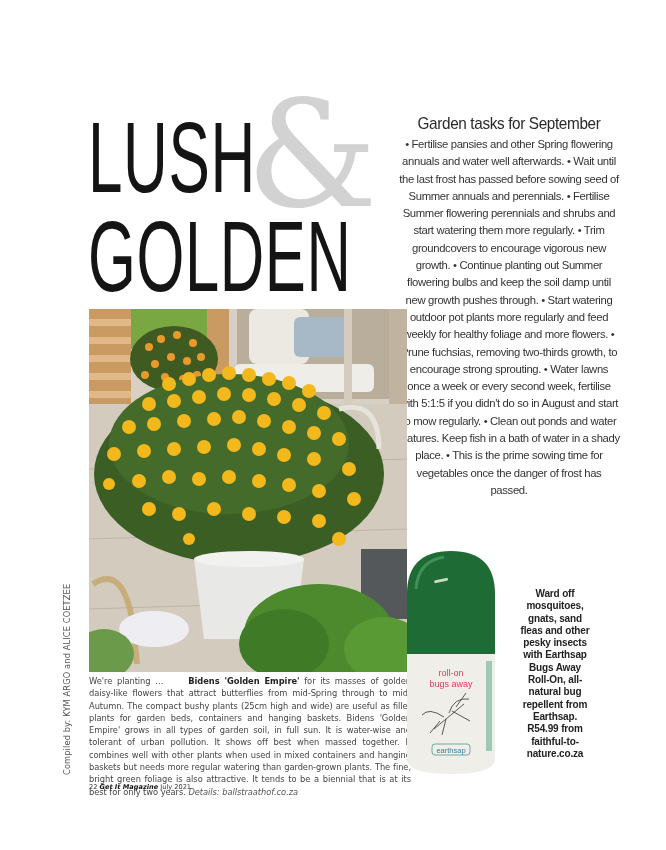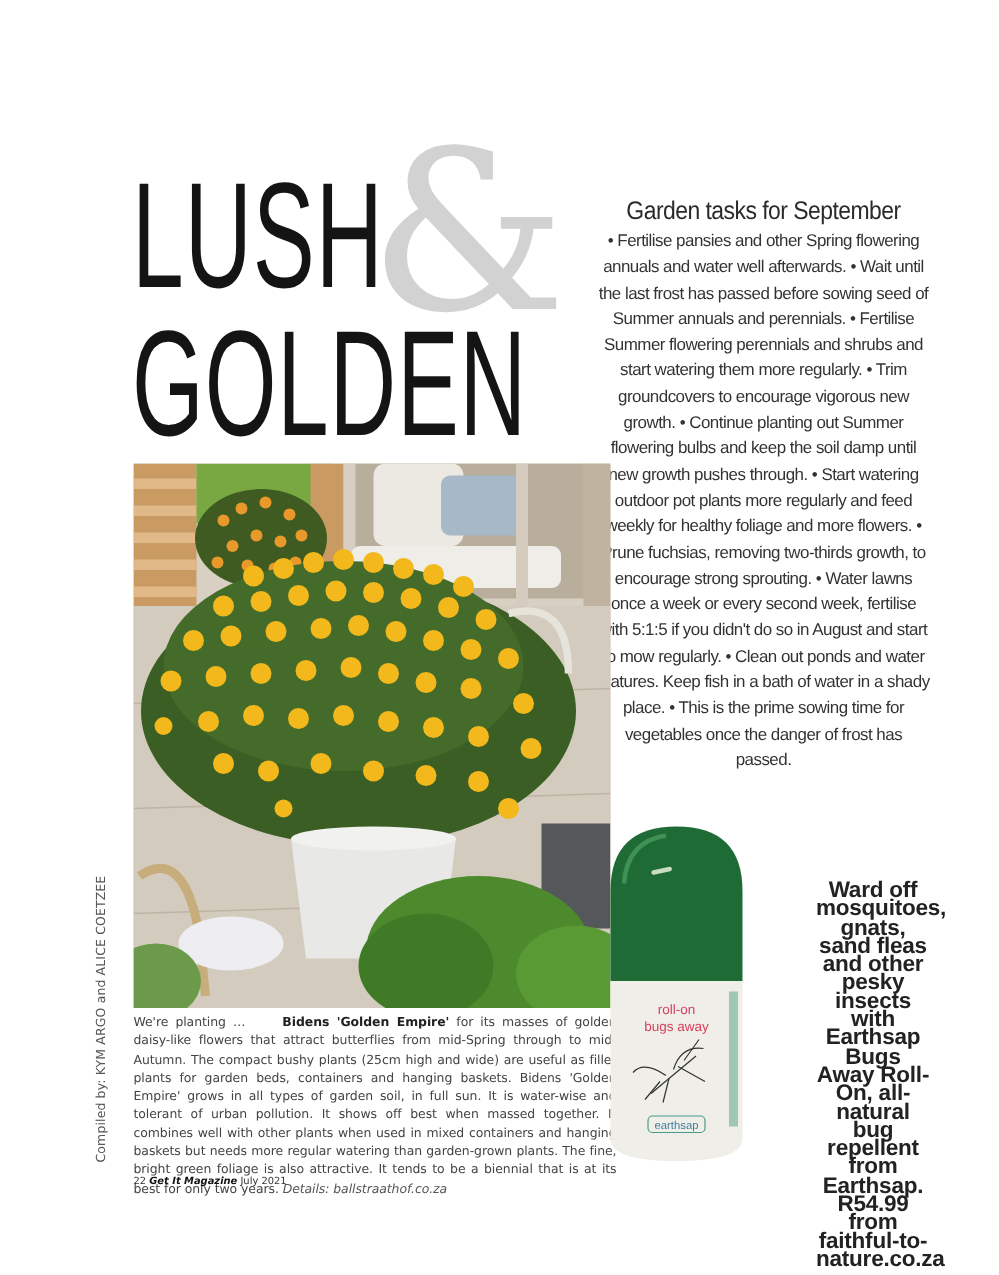--- a/index.html
+++ b/index.html
@@ -6,21 +6,21 @@
   body { width: 666px; height: 850px; position: relative; overflow: hidden; font-family: "DejaVu Sans", sans-serif; color: #333; }
 
   
   .title-block { position: absolute; left: 88px; top: 103px; width: 300px; height: 200px; }
   .amp { position: absolute; left: 158px; top: -22px; font-family: "DejaVu Serif", serif; font-size: 148px; color: #d2d2d2; line-height: 1; z-index: 0; }
   .title-line { position: absolute; left: 0; font-family: "Liberation Sans Narrow", "Liberation Sans", sans-serif; font-weight: 300; color: #141414; letter-spacing: 1px; line-height: 1; z-index: 1; transform-origin: left top; }
   .title-1 { top: 4px; font-size: 100px; transform: scaleX(0.62); }
   .title-2 { top: 103px; font-size: 100px; transform: scaleX(0.615); }
 
   
-  .tasks { position: absolute; left: 398px; top: 130px; width: 222px; text-align: center; font-family: "Liberation Sans", sans-serif; }
+  .tasks { position: absolute; left: 398px; top: 113px; width: 222px; text-align: center; font-family: "Liberation Sans", sans-serif; }
   .tasks-heading { font-size: 17px; color: #2a2a2a; letter-spacing: -0.4px; transform: scaleX(0.9); white-space: nowrap; line-height: 22px; margin-bottom: 1px; }
   .tasks-body { font-size: 11.3px; line-height: 17.3px; color: #333; letter-spacing: -0.35px; }
 
   
   .photo { position: absolute; left: 89px; top: 309px; width: 318px; height: 363px; overflow: hidden; background: #cfc7b6; }
   .photo svg { display: block; }
 
   
   .credit { position: absolute; left: 62px; top: 775px; transform: rotate(-90deg); transform-origin: left top; font-size: 8.3px; color: #555; white-space: nowrap; letter-spacing: 0.1px; }
 
@@ -28,21 +28,21 @@
   .caption { position: absolute; left: 89px; top: 675px; width: 322px; font-size: 8.3px; line-height: 12.3px; color: #444; text-align: justify; letter-spacing: -0.05px; }
   .caption b { color: #222; padding-left: 20px; }
   .caption i { color: #555; }
 
   
   .footer { position: absolute; left: 89px; top: 783px; font-size: 6.6px; color: #333; white-space: nowrap; }
   .footer b { color: #111; font-style: italic; }
 
   
   .product { position: absolute; left: 404px; top: 549px; width: 95px; height: 230px; }
-  .product-caption { position: absolute; left: 517px; top: 588px; width: 76px; text-align: center; font-family: "Liberation Sans", sans-serif; font-weight: bold; font-size: 15px; line-height: 12.3px; color: #222; letter-spacing: -0.15px; margin-left: 27px; }
+  .product-caption { position: absolute; left: 517px; top: 588px; width: 76px; text-align: center; font-family: "Liberation Sans", sans-serif; font-weight: bold; font-size: 10px; line-height: 12.3px; color: #222; letter-spacing: -0.15px; }
 </style>
 </head>
 <body>
 
 <div class="title-block">
   <div class="amp">&amp;</div>
   <div class="title-line title-1">LUSH</div>
   <div class="title-line title-2">GOLDEN</div>
 </div>
 

